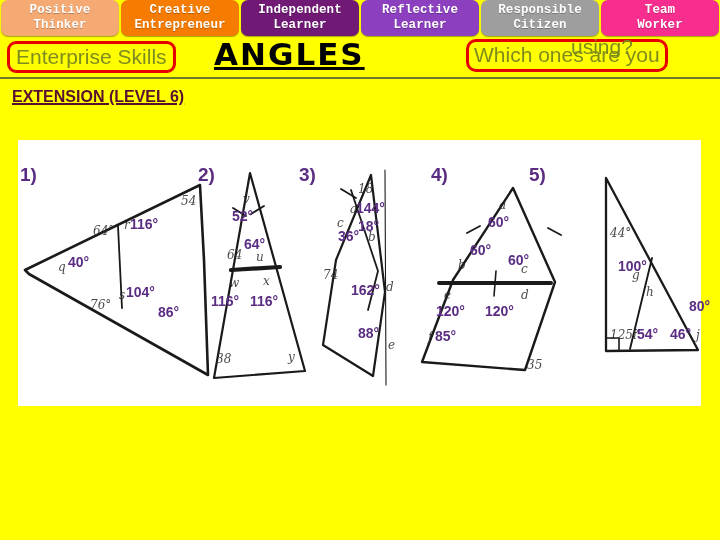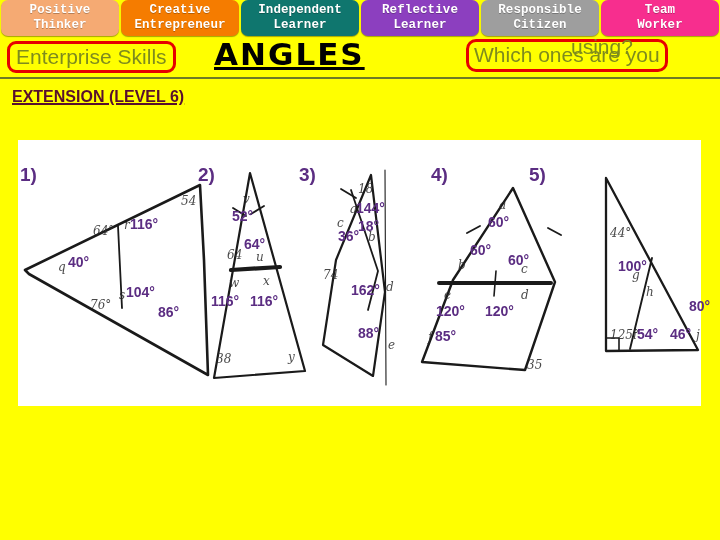--- a/index.html
+++ b/index.html
@@ -137,21 +137,21 @@
 
 <div id="skills-bar">
   <div class="skill-tab" style="background: rgb(245, 170, 115);">
     <span>Positive</span>
     <span class="l2">Thinker</span>
   </div>
   <div class="skill-tab" style="background: rgb(245, 124, 0);">
     <span>Creative</span>
     <span class="l2">Entrepreneur</span>
   </div>
-  <div class="skill-tab" style="background: #0f766e;">
+  <div class="skill-tab" style="background: #701a75;">
     <span>Independent</span>
     <span class="l2">Learner</span>
   </div>
   <div class="skill-tab" style="background: rgb(140, 63, 191);">
     <span>Reflective</span>
     <span class="l2">Learner</span>
   </div>
   <div class="skill-tab" style="background: rgb(158, 158, 158);">
     <span>Responsible</span>
     <span class="l2">Citizen</span>

